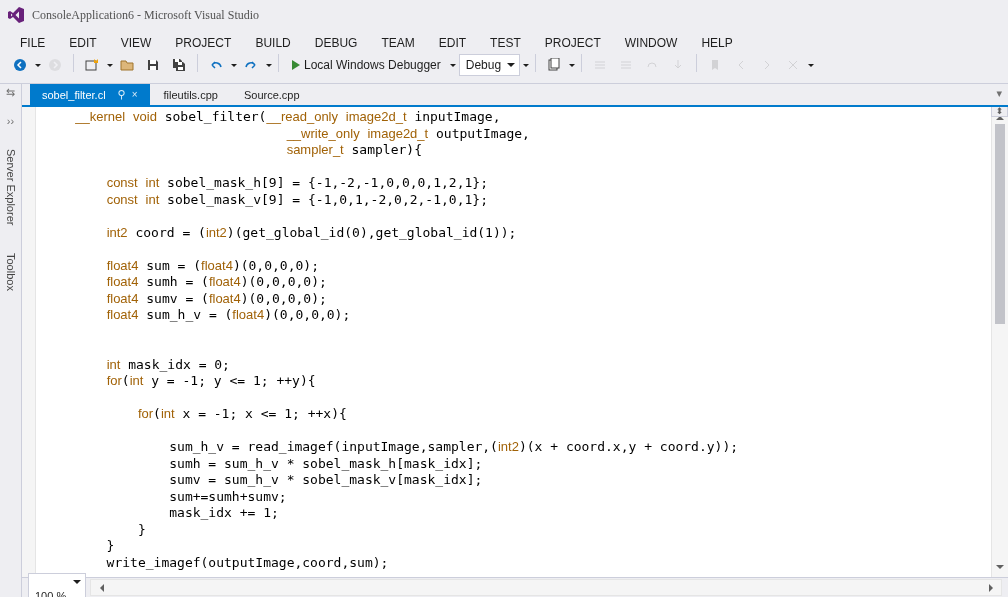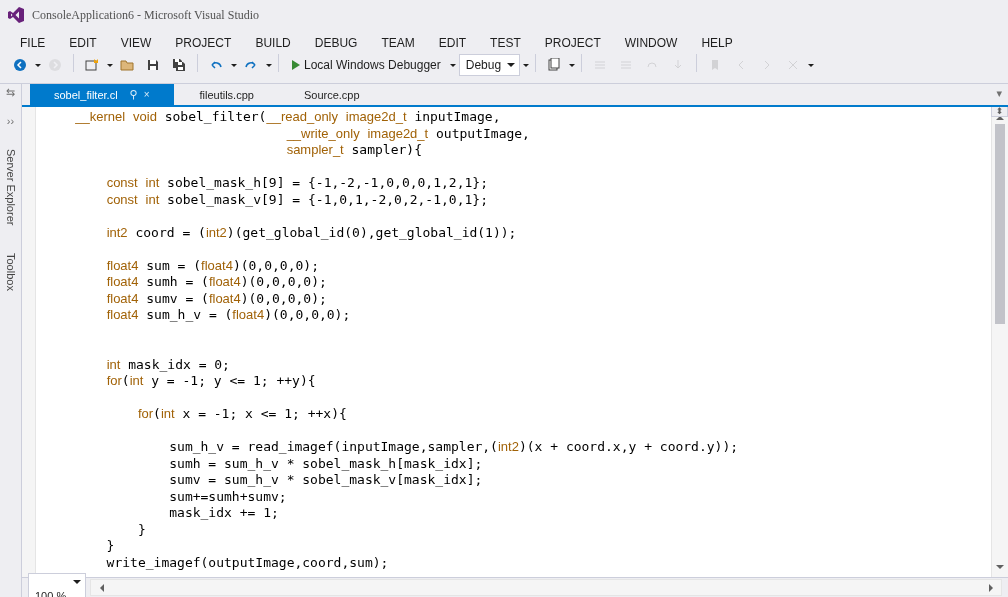--- a/index.html
+++ b/index.html
@@ -25,21 +25,21 @@
 
 .main { display: flex; height: calc(597px - 30px - 24px - 30px); }
 
 .side-tabs { width: 22px; background: #eeeef2; display: flex; flex-direction: column; align-items: center; padding-top: 2px; gap: 16px; border-right: 1px solid #cccedb; }
 .side-tab { writing-mode: vertical-rl; font-size: 11px; color: #444; padding: 6px 2px; cursor: default; }
 .side-ah { font-size: 11px; color: #717171; transform: rotate(0); writing-mode: horizontal-tb; }
 
 .editor-area { flex: 1; display: flex; flex-direction: column; background: white; }
 
 .doc-tabs { height: 23px; display: flex; align-items: flex-end; background: #eeeef2; padding-left: 8px; border-bottom: 2px solid #007acc; position: relative; }
-.doc-tab { height: 21px; display: flex; align-items: center; gap: 6px; padding: 0 24px; background: #eeeef2; font-size: 11px; cursor: default; margin-right: 2px; }
+.doc-tab { height: 21px; display: flex; align-items: center; gap: 6px; padding: 0 12px; background: #eeeef2; font-size: 11px; cursor: default; margin-right: 2px; }
 .doc-tab.active { background: #007acc; color: white; }
 .doc-tab .pin, .doc-tab .close { font-size: 10px; opacity: 0.85; }
 .doc-right { position: absolute; right: 6px; top: 3px; display: flex; gap: 6px; }
 .doc-right span { font-size: 11px; color: #717171; cursor: default; }
 
 .code-wrap { flex: 1; display: flex; overflow: hidden; position: relative; }
 .gutter-bar { width: 14px; background: #f5f5f5; border-right: 1px solid #e5e5e5; }
 .code { flex: 1; font-family: Consolas, monospace; font-size: 13px; color: #000; padding: 2px 0 2px 8px; line-height: 16.5px; white-space: pre; overflow: hidden; }
 .kw { color: #a16207; }
 .scrollbar-v { width: 17px; background: #f5f5f5; border-left: 1px solid #e5e5e5; position: relative; }

